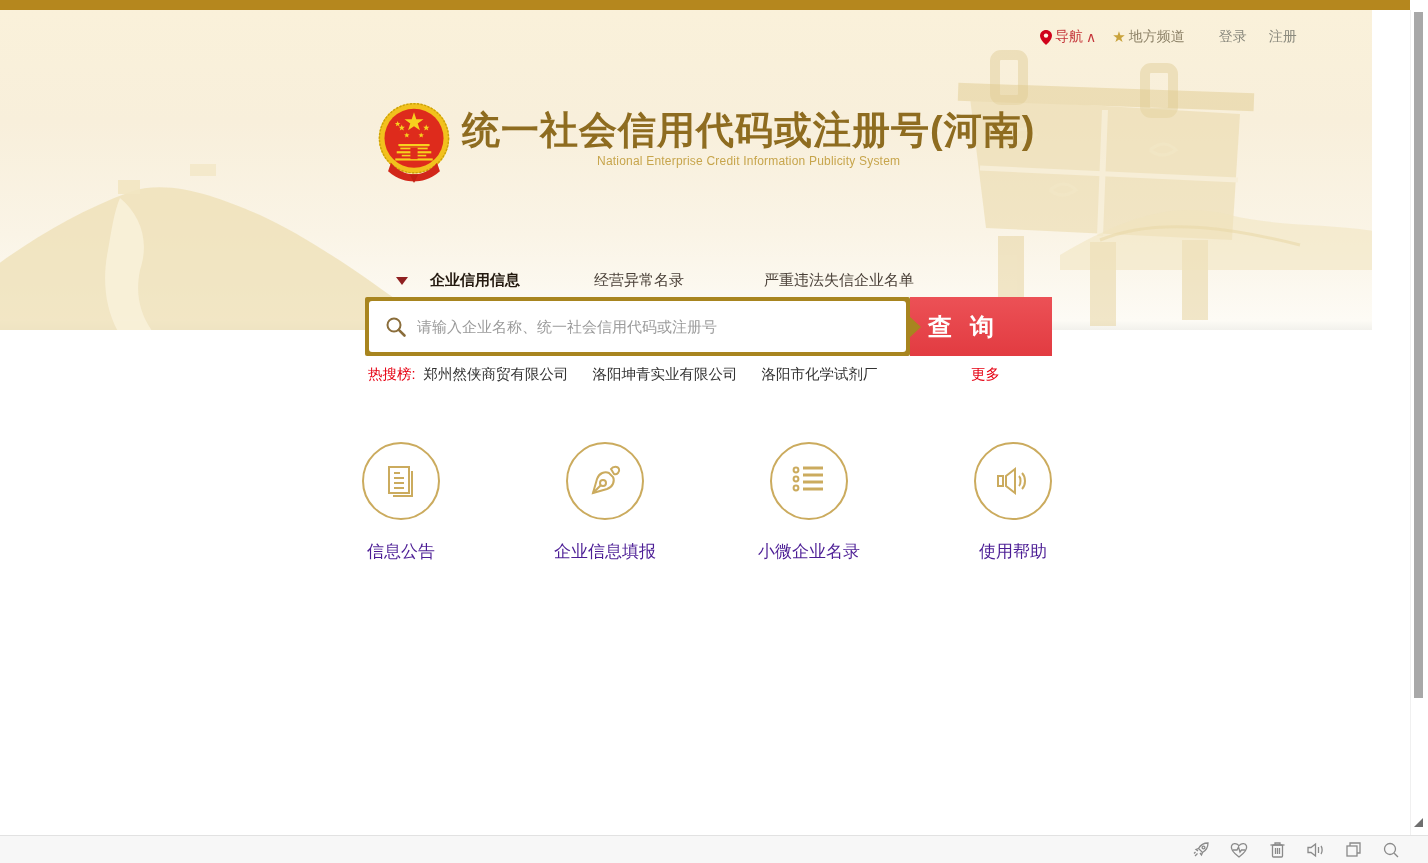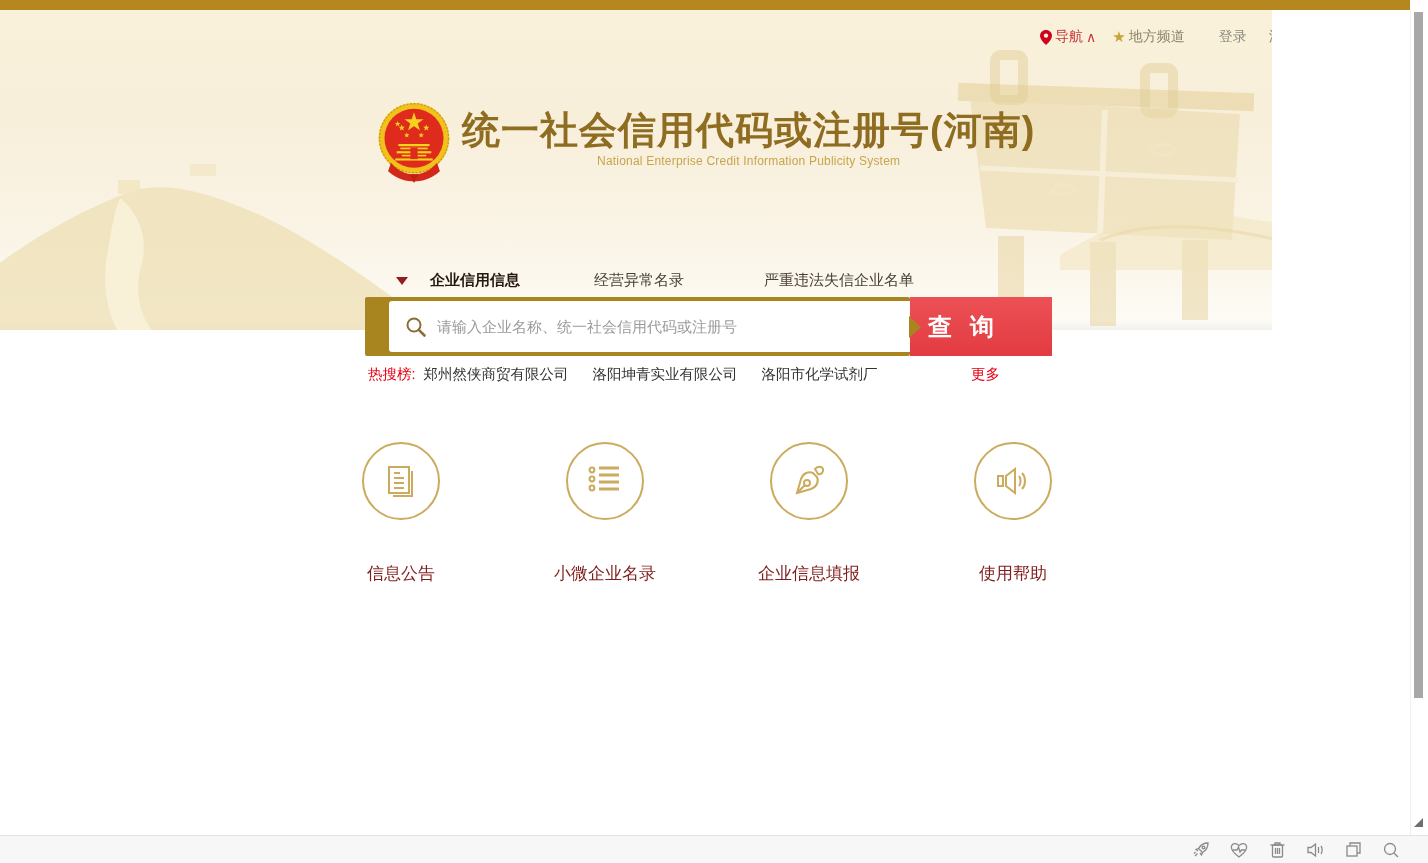--- a/index.html
+++ b/index.html
@@ -5,21 +5,21 @@
   * { margin:0; padding:0; box-sizing:border-box; }
   html,body { width:1428px; height:863px; overflow:hidden; }
   body { font-family:"Liberation Sans","DejaVu Sans",sans-serif; background:#fff; position:relative; }
 
   .page { position:absolute; inset:0; width:1428px; height:863px; background:#fff; }
 
   
   .top-strip { position:absolute; left:0; top:0; width:1410px; height:10px; background:#b5871e; }
 
   
-  .hero { position:absolute; left:0; top:10px; width:1272px; height:320px;
+  .hero { position:absolute; left:0; top:10px; width:1372px; height:320px;
           background:linear-gradient(180deg,#faf1da 0%,#f8efdb 35%,#faf4e6 70%,#fdfbf5 97%,#f2f1ec 100%);
           overflow:hidden; }
   .hero svg.bg-art { position:absolute; }
 
   
   .topnav { position:absolute; left:1040px; top:16px; height:22px; display:flex; align-items:center; font-size:14px; white-space:nowrap; }
   .topnav .navgrp { display:flex; align-items:center; cursor:pointer; }
   .nav-red { color:#c5373c; margin-left:3px; }
   .chan-text { color:#8d8268; margin-left:3px; }
   .star { color:#c9a33c; font-size:15px; margin-left:16px; }
@@ -38,21 +38,21 @@
   .tab-caret { width:0; height:0; border-left:6px solid transparent; border-right:6px solid transparent;
                border-top:8px solid #8f2020; margin-right:10px; }
   .tab { color:#4a4038; cursor:pointer; }
   .tab.active { font-weight:bold; color:#241a10; }
   .tab + .tab { margin-left:62px; }
   .tab.t3 { margin-left:68px; }
 
   
   .searchbar { position:absolute; left:365px; top:297px; width:687px; height:59px; display:flex; }
   .search-field { width:545px; height:59px; background:#a8851f; padding:4px; border-radius:2px; position:relative; }
-  .search-inner { width:100%; height:100%; background:#fff; border-radius:3px; display:flex; align-items:center;margin-left:20px; }
+  .search-inner { width:100%; height:100%; background:#fff; border-radius:3px; display:flex; align-items:center; }
   .mag { margin:0 10px 0 16px; flex:0 0 auto; }
   .search-input { border:none; outline:none; flex:1; font-size:15px; color:#333; height:40px;
                   font-family:"Liberation Sans","DejaVu Sans",sans-serif; background:transparent; }
   .search-input::placeholder { color:#9b9b9b; }
   .search-btn { width:142px; height:59px; background:linear-gradient(180deg,#ec5156 0%,#e23b41 100%);
                 color:#fff; font-size:24px; letter-spacing:18px; text-indent:18px; border:none; cursor:pointer;
                 display:flex; align-items:center; justify-content:flex-start; position:relative;
                 font-family:"Liberation Sans","DejaVu Sans",sans-serif; font-weight:bold; }
   .btn-notch { position:absolute; left:-1px; top:50%; transform:translateY(-50%); width:0; height:0;
                border-top:11px solid transparent; border-bottom:11px solid transparent; border-left:12px solid #a8851f; }
@@ -61,21 +61,21 @@
   .hotsearch { position:absolute; left:368px; top:365px; width:632px; display:flex; align-items:flex-start; font-size:14.5px; }
   .hot-label { color:#e60012; margin-right:8px; }
   .hot-item { color:#333; margin-right:24px; cursor:pointer; }
   .hot-more { color:#e60012; margin-left:auto; cursor:pointer; }
 
   
   .features { position:absolute; left:299px; top:442px; display:flex; }
   .feature { width:204px; display:flex; flex-direction:column; align-items:center; cursor:pointer; }
   .fcircle { width:78px; height:78px; border:2px solid #cbab5e; border-radius:50%;
              display:flex; align-items:center; justify-content:center; background:transparent; }
-  .flabel { margin-top:42px; font-size:17px; color:#7f1d1d;text-align:center; }
+  .flabel { margin-top:20px; font-size:17px; color:#4c1d95;text-align:center; }
 
   
   .statusbar { position:absolute; left:0; top:835px; width:1428px; height:28px; background:#f7f7f7; border-top:1px solid #e2e2e2;
                display:flex; align-items:center; justify-content:flex-end; padding-right:18px; }
   .sb-icon { width:38px; height:24px; display:flex; align-items:center; justify-content:center; cursor:pointer; }
 
   
   .scrollbar-track { position:absolute; left:1410px; top:10px; width:18px; height:825px; background:#ffffff; border-left:1px solid #f0f0f0; }
   .scrollbar-thumb { position:absolute; left:3px; top:2px; width:9px; height:686px; background:#a8a8a8; cursor:pointer; }
   .resize-grip { position:absolute; left:1414px; top:818px; width:0; height:0;
@@ -211,45 +211,45 @@
           <line x1="12" y1="11" x2="18" y2="11"></line>
           <line x1="12" y1="16" x2="22" y2="16"></line>
           <line x1="12" y1="21" x2="22" y2="21"></line>
           <line x1="12" y1="26" x2="22" y2="26"></line>
         </svg>
       </div>
       <div class="flabel">信息公告</div>
     </div>
     <div class="feature">
       <div class="fcircle">
+        <svg width="40" height="40" viewBox="0 0 40 40" fill="none" stroke="#cbab5e" stroke-width="2">
+          <path d="M8 32 L12 18 C14 12 20 10 24 12 L28 16 C30 20 28 26 22 28 L8 32 Z"></path>
+          <circle cx="18" cy="22" r="3"></circle>
+          <line x1="8" y1="32" x2="15.8" y2="24.2"></line>
+          <path d="M26 8 C28 5 33 5 34 8 C35 11 32 14 29 13 Z"></path>
+        </svg>
+      </div>
+      <div class="flabel">企业信息填报</div>
+    </div>
+    <div class="feature">
+      <div class="fcircle">
         <svg width="40" height="36" viewBox="0 0 40 36" fill="none" stroke="#cbab5e" stroke-width="2">
           <circle cx="7" cy="7" r="2.4"></circle>
           <circle cx="7" cy="16" r="2.4"></circle>
           <circle cx="7" cy="25" r="2.4"></circle>
           <line x1="14" y1="5" x2="34" y2="5" stroke-width="3"></line>
           <line x1="14" y1="12" x2="34" y2="12" stroke-width="3"></line>
           <line x1="14" y1="19" x2="34" y2="19" stroke-width="3"></line>
           <line x1="14" y1="26" x2="34" y2="26" stroke-width="3"></line>
         </svg>
       </div>
       <div class="flabel">小微企业名录</div>
     </div>
     <div class="feature">
       <div class="fcircle">
-        <svg width="40" height="40" viewBox="0 0 40 40" fill="none" stroke="#cbab5e" stroke-width="2">
-          <path d="M8 32 L12 18 C14 12 20 10 24 12 L28 16 C30 20 28 26 22 28 L8 32 Z"></path>
-          <circle cx="18" cy="22" r="3"></circle>
-          <line x1="8" y1="32" x2="15.8" y2="24.2"></line>
-          <path d="M26 8 C28 5 33 5 34 8 C35 11 32 14 29 13 Z"></path>
-        </svg>
-      </div>
-      <div class="flabel">企业信息填报</div>
-    </div>
-    <div class="feature">
-      <div class="fcircle">
         <svg width="40" height="36" viewBox="0 0 40 36" fill="none" stroke="#cbab5e" stroke-width="2">
           <rect x="5" y="13" width="5" height="10"></rect>
           <path d="M13 13 L22 6 L22 30 L13 23 Z"></path>
           <path d="M26 13 C28 15 28 21 26 23"></path>
           <path d="M29 10 C33 14 33 22 29 26"></path>
         </svg>
       </div>
       <div class="flabel">使用帮助</div>
     </div>
   </div>

